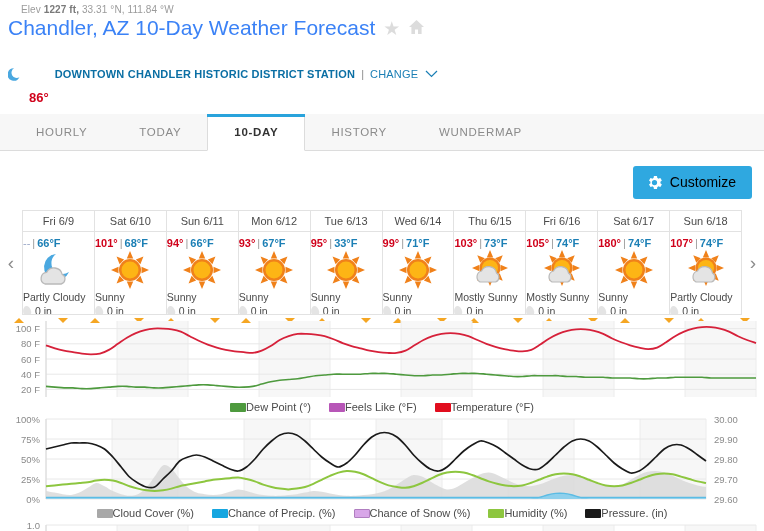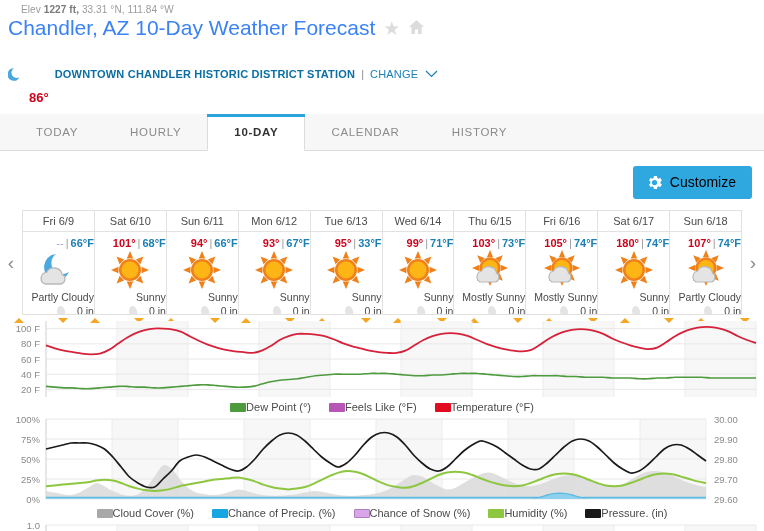--- a/index.html
+++ b/index.html
@@ -116,41 +116,41 @@
   }
   .days {
     flex:1 1 auto; display:flex;
     border-top:1px solid #e2e2e2;
     border-bottom:1px solid #e2e2e2;
     overflow:hidden;
   }
   .day {
     flex:1 1 0; min-width:0;
     border-right:1px solid #e2e2e2;
-    display:flex; flex-direction:column; align-items:flex-end;
+    display:flex; flex-direction:column; align-items:flex-start;
     position:relative;
     background:#fff;
   }
   .day:first-child { border-left:1px solid #e2e2e2; }
   .day-date {
     font-size:11px; color:#4a4a4a;
     padding:4px 0 4px;
     width:100%; text-align:center;
     border-bottom:1px solid #e2e2e2;
   }
   .day-temps { font-size:11px; padding-top:5px; white-space:nowrap; }
   .t-hi { color:#d0021b; font-weight:700; }
   .t-hi.na { color:#9aa7c7; font-weight:400;}
   .t-sep { color:#9b9b9b; margin:0 2px; }
   .t-lo { color:#1b7fb5; font-weight:700; }
   .day-icon { height:42px; width:100%; display:flex; align-items:center; justify-content:center; margin-top:1px; }
   .day-cond { font-size:10.5px; color:#4a4a4a; margin-top:1px; text-align:center; line-height:12px; white-space:nowrap; }
   .day-precip {
     font-size:10.5px; color:#4a4a4a; margin-top:2px;
-    display:flex; align-items:center; gap:12px;
+    display:flex; align-items:center; gap:4px;
   }
   .drop {
     width:8px;height:10px;background:#e4e4e4;
     border-radius:50% 50% 50% 50% / 60% 60% 40% 40%;
     transform:rotate(-12deg);
     display:inline-block;
   }
   .sunmarks {
     position:absolute; bottom:-8px; left:0; right:0;
     display:flex; justify-content:space-between;
@@ -205,33 +205,33 @@
     <span class="chev">
       <svg width="13" height="8" viewBox="0 0 13 8">
           <path d="M1 1 L6.5 6.5 L12 1" stroke="#1b7fb5" stroke-width="1.2" fill="none"></path>
         </svg>
     </span>
   </span>
 </div>
 
 <div class="tabs">
   <div class="tab">
-      <span>TODAY</span>
+      <span>HOURLY</span>
     </div>
   <div class="tab">
-      <span>HOURLY</span>
+      <span>TODAY</span>
     </div>
   <div class="tab active">
       <span>10-DAY</span>
     </div>
   <div class="tab">
-      <span>CALENDAR</span>
+      <span>HISTORY</span>
     </div>
   <div class="tab">
-      <span>HISTORY</span>
+      <span>WUNDERMAP</span>
     </div>
 </div>
 
 <div class="customize-wrap">
   <button class="customize-btn">
     <span class="gear">
       <svg width="15" height="15" viewBox="0 0 16 16">
         <path fill="#ffffff" d="M8 5.2a2.8 2.8 0 1 0 0 5.6 2.8 2.8 0 0 0 0-5.6zm6.3 3.6 1.3 1a.4.4 0 0 1 .1.5l-1.3 2.2a.4.4 0 0 1-.5.2l-1.6-.6a5.8 5.8 0 0 1-1.3.8l-.3 1.7a.4.4 0 0 1-.4.3H7.7a.4.4 0 0 1-.4-.3L7 12.9a5.8 5.8 0 0 1-1.3-.8l-1.6.6a.4.4 0 0 1-.5-.2L2.3 10.3a.4.4 0 0 1 .1-.5l1.3-1a6 6 0 0 1 0-1.6l-1.3-1a.4.4 0 0 1-.1-.5l1.3-2.2a.4.4 0 0 1 .5-.2l1.6.6a5.8 5.8 0 0 1 1.3-.8l.3-1.7a.4.4 0 0 1 .4-.3h2.6a.4.4 0 0 1 .4.3l.3 1.7a5.8 5.8 0 0 1 1.3.8l1.6-.6a.4.4 0 0 1 .5.2l1.3 2.2a.4.4 0 0 1-.1.5l-1.3 1a6 6 0 0 1 0 1.6z"></path>
       </svg>
     </span>

